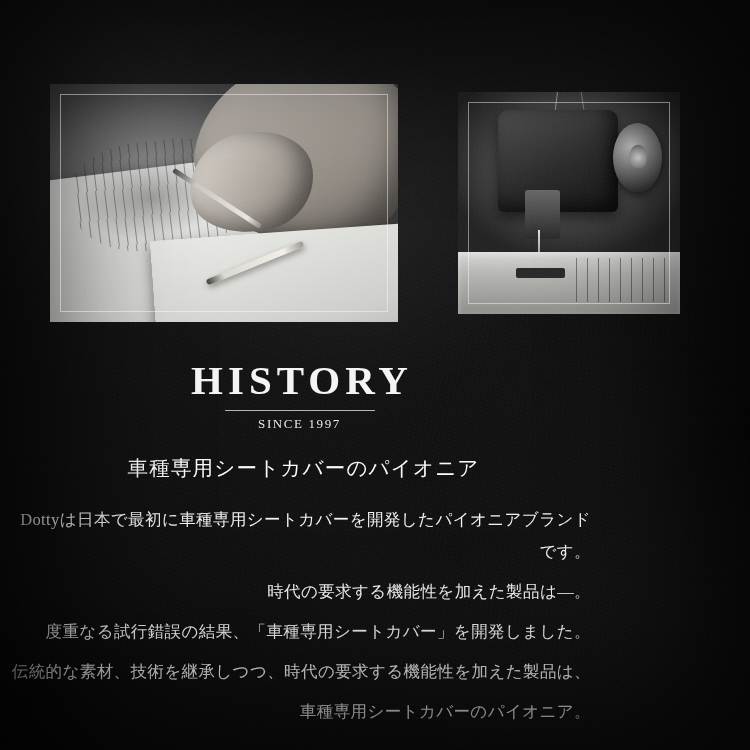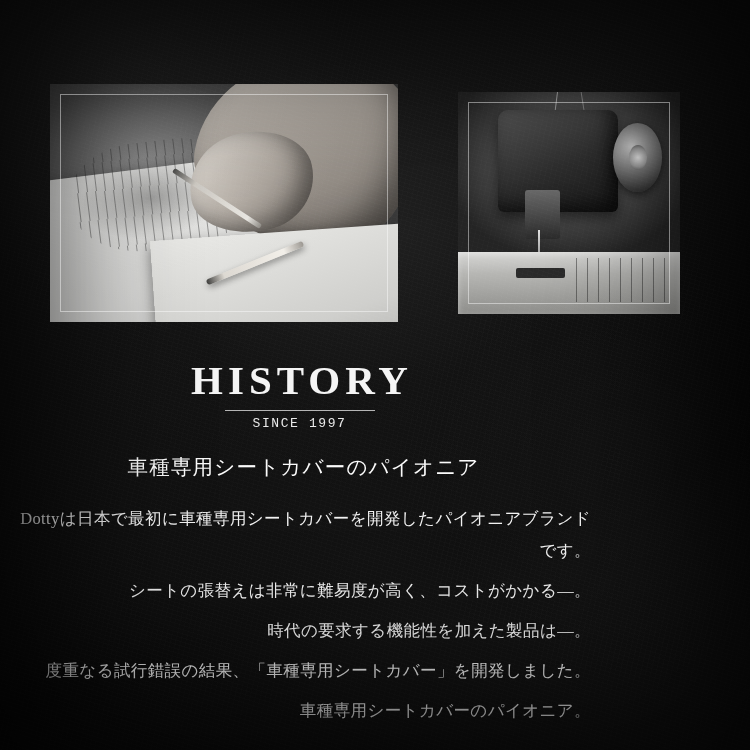--- a/index.html
+++ b/index.html
@@ -302,21 +302,21 @@
     align-items: center;
     margin: 7px 0 5px 0;
   }
   .rule {
     width: 150px;
     height: 1px;
     background: rgba(235,235,235,0.75);
   }
 
   .since {
-    font-family: Liberation Mono, monospace;
+    font-family: Liberation Serif, serif;
     font-size: 13px;
     letter-spacing: 1.6px;
     color: #e9e9e9;
     margin: 0 0 22px 0;
   }
 
   .subtitle {
     font-family: "Liberation Serif", serif;
     font-size: 20.5px;
     letter-spacing: 1.2px;
@@ -380,22 +380,22 @@
     <div class="rule-wrap">
       <span class="rule"></span>
     </div>
 
     <div class="since">SINCE 1997</div>
 
     <div class="subtitle">車種専用シートカバーのパイオニア</div>
 
     <div class="body-copy">
       <p>Dottyは日本で最初に車種専用シートカバーを開発したパイオニアブランドです。</p>
-      <p>シートの張替えは非常に難易度が高く、コストがかかる―。</p>
       <p>時代の要求する機能性を加えた製品は―。</p>
       <p>度重なる試行錯誤の結果、「車種専用シートカバー」を開発しました。</p>
+      <p>伝統的な素材、技術を継承しつつ、時代の要求する機能性を加えた製品は、</p>
       <p>車種専用シートカバーのパイオニア。</p>
     </div>
   </div>
 
   <div class="texture"></div>
   <div class="vignette"></div>
 </div>
 
 </body></html>

